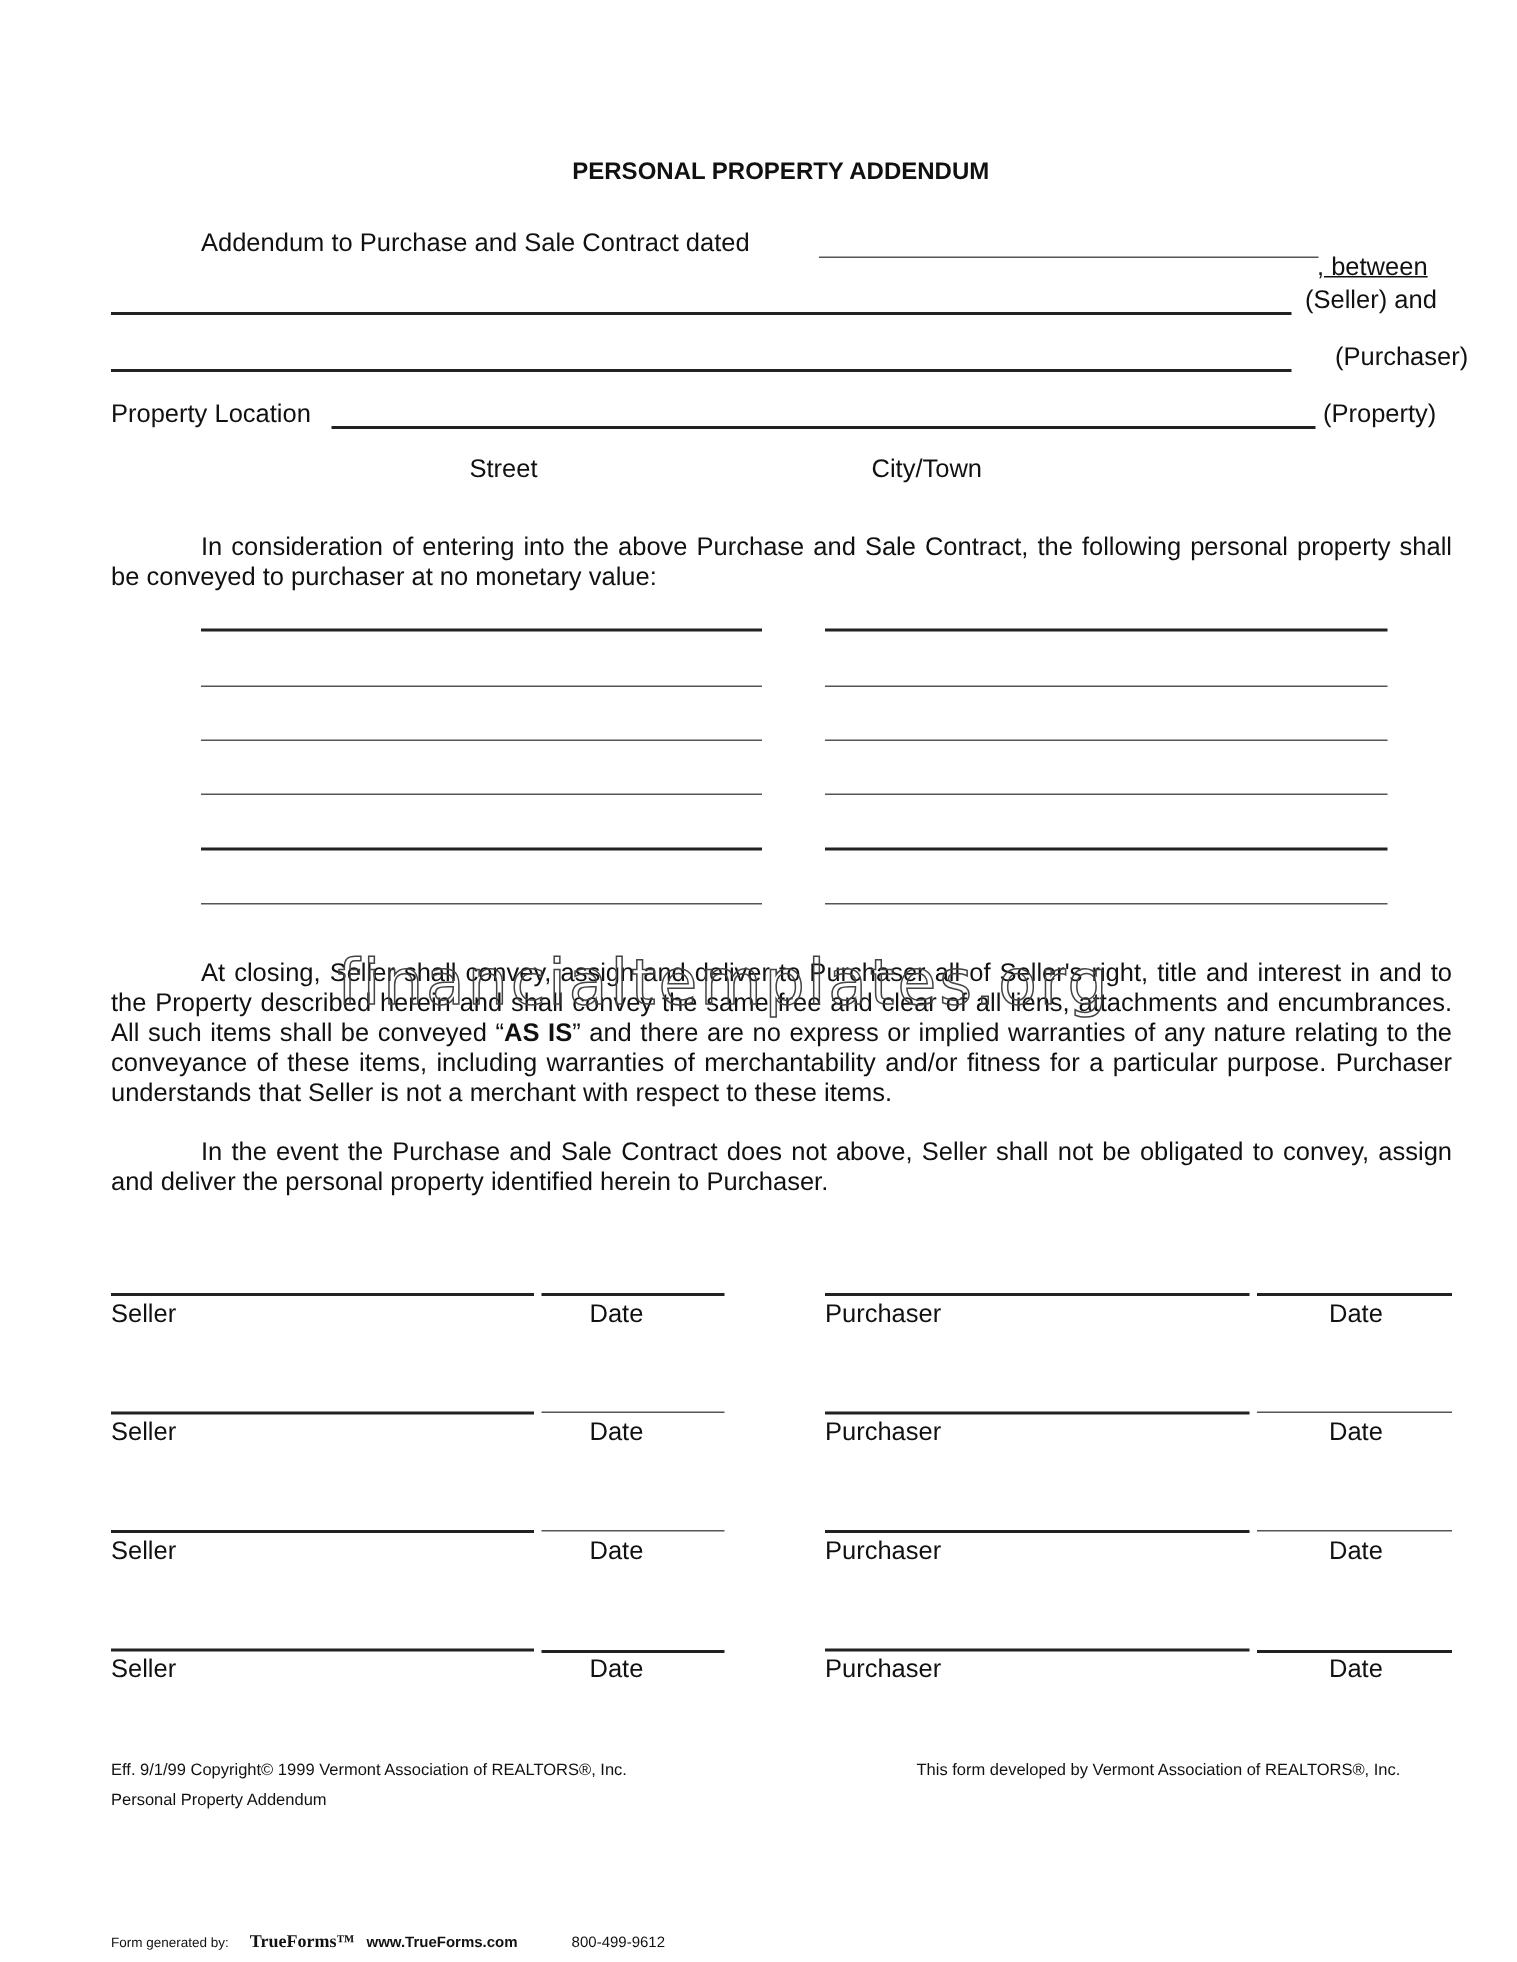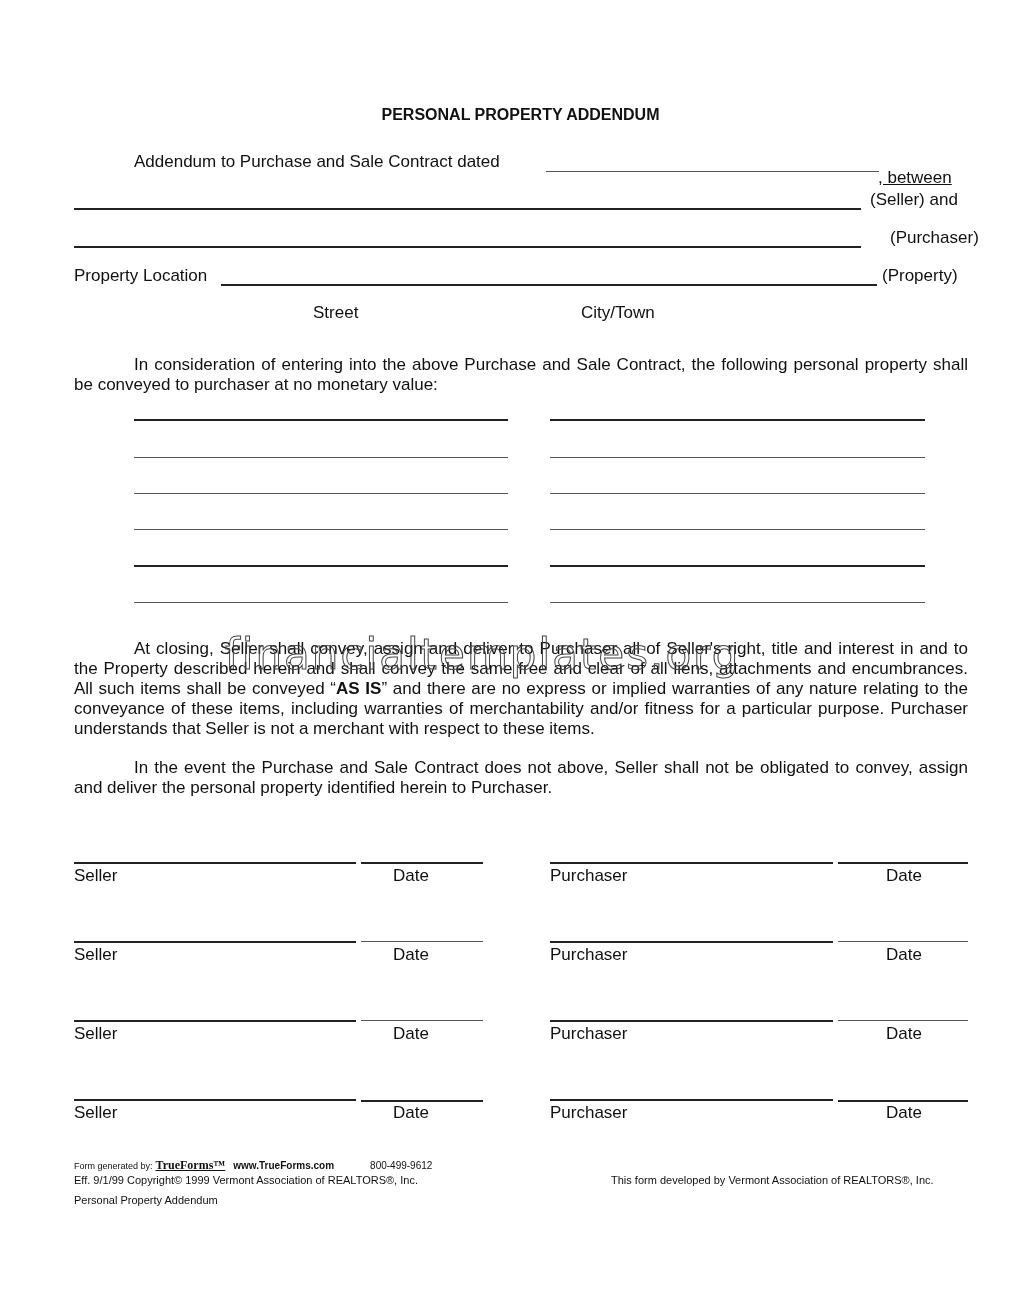--- a/index.html
+++ b/index.html
@@ -105,18 +105,18 @@
   <div class="line" style="left:838px; top:1100px; width:130px;"></div>
   <div class="abs txt" style="left:74px; top:1103px;">Seller</div>
   <div class="abs txt" style="left:393px; top:1103px;">Date</div>
   <div class="abs txt" style="left:550px; top:1103px;">Purchaser</div>
   <div class="abs txt" style="left:886px; top:1103px;">Date</div>
 </div>
 
 <div class="abs small" style="left:74px; top:1173px;">Eff. 9/1/99   Copyright© 1999 Vermont Association of REALTORS®, Inc.</div>
 <div class="abs small" style="left:611px; top:1173px;">This form developed by Vermont Association of REALTORS®, Inc.</div>
 <div class="abs small" style="left:74px; top:1193px;">Personal Property Addendum</div>
-<div class="abs" style="left:74px; top:1158px; height:14px; display:flex; align-items:baseline;justify-content:center;">
+<div class="abs" style="left:74px; top:1287px; height:14px; display:flex; align-items:baseline;justify-content:center;">
   <span class="tiny">Form generated by:</span>
-  <span class="brand" style="margin-left:3px;text-decoration:underline;">TrueForms™</span>
+  <span class="brand" style="margin-left:14px;">TrueForms™</span>
   <span class="tiny" style="margin-left:8px; font-weight:bold; font-size:10px;">www.TrueForms.com</span>
   <span class="tiny" style="margin-left:36px; font-size:10px;">800-499-9612</span>
 </div>
 
 </body></html>

